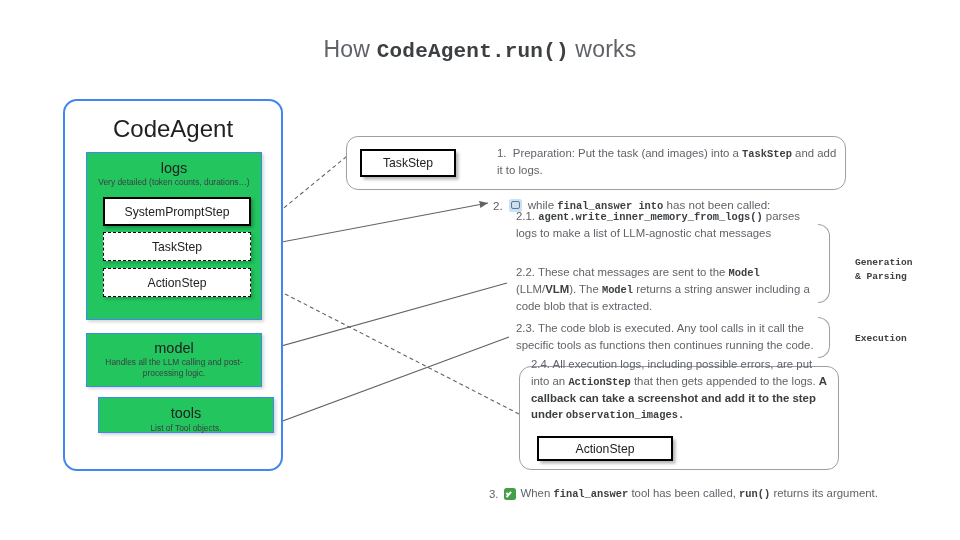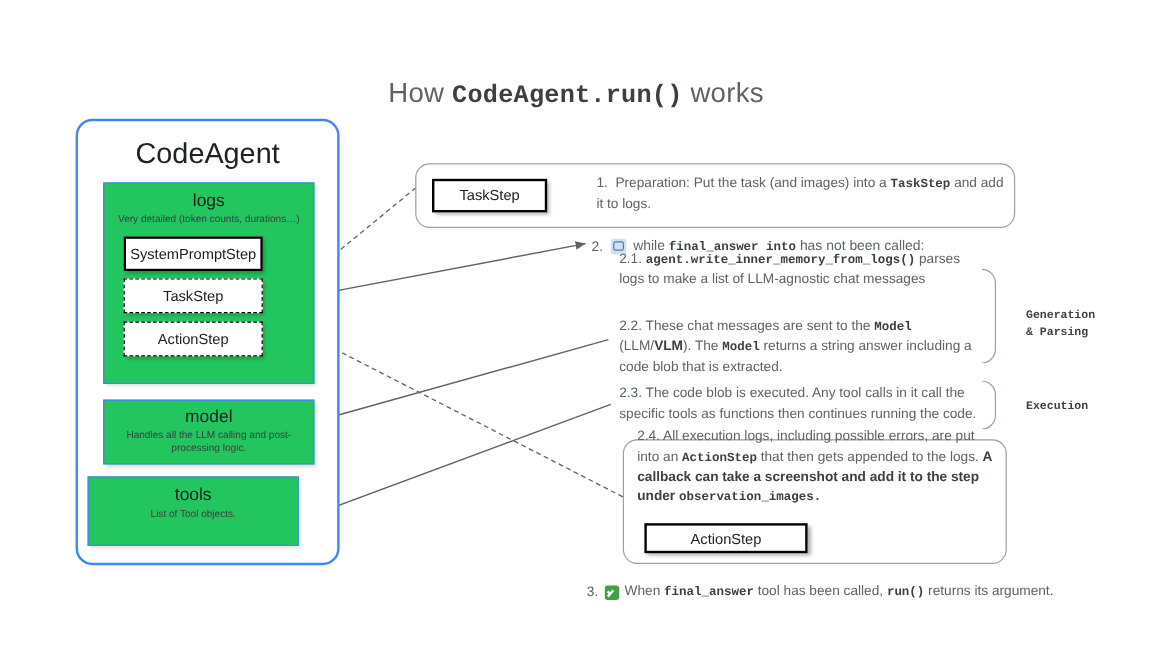--- a/index.html
+++ b/index.html
@@ -4,21 +4,21 @@
 <style>
   html,body{margin:0;padding:0;}
   body{
     width:960px;height:540px;background:#ffffff;overflow:hidden;
     font-family:"Liberation Sans", sans-serif;color:#3c4043;position:relative;
   }
   .stage{position:absolute;left:0;top:0;width:960px;height:540px;}
 
   
   #page-title{
-    position:absolute;left:0;top:64px;width:960px;text-align:center;
+    position:absolute;left:0;top:36px;width:960px;text-align:center;
     font-size:23px;color:#5f6368;letter-spacing:.2px;
   }
   #page-title .mono{font-family:"Liberation Mono", monospace;font-weight:bold;color:#3c4043;font-size:21px;}
 
   
   .agent-panel{
     position:absolute;left:63px;top:99px;width:220px;height:372px;
     border:2px solid #4285f4;border-radius:14px;background:#fff;box-sizing:border-box;
   }
   .agent-title{
@@ -34,26 +34,26 @@
   .subbox .sub{text-align:center;font-size:8.4px;color:#3c4043;line-height:1.35;padding:0 6px;}
 
   #logs-box{left:21px;top:51px;width:176px;height:168px;}
   #logs-box .hd{margin-top:7px;}
   #logs-box .sub{margin-top:1px;}
 
   #model-box{left:21px;top:232px;width:176px;height:54px;}
   #model-box .hd{margin-top:6px;}
   #model-box .sub{margin-top:1px;}
 
-  #tools-box{left:8px;top:296px;width:176px;height:58px;}
+  #tools-box{left:33px;top:296px;width:176px;height:36px;}
   #tools-box .hd{margin-top:7px;}
   #tools-box .sub{margin-top:2px;}
 
   .stepbox{
-    position:absolute;left:16px;width:116px;height:29px;box-sizing:border-box;
+    position:absolute;left:16px;width:148px;height:29px;box-sizing:border-box;
     background:#fff;display:flex;align-items:center;justify-content:center;
     font-size:12.2px;color:#202124;
   }
   .stepbox.solid{border:2px solid #000;box-shadow:2px 2px 3px rgba(0,0,0,.28);}
   .stepbox.dashed{border:1.8px dashed #000;box-shadow:2px 2px 3px rgba(0,0,0,.20);}
   #sps{top:44px;}
   #tss{top:79px;}
   #acs{top:115px;}
 
   

